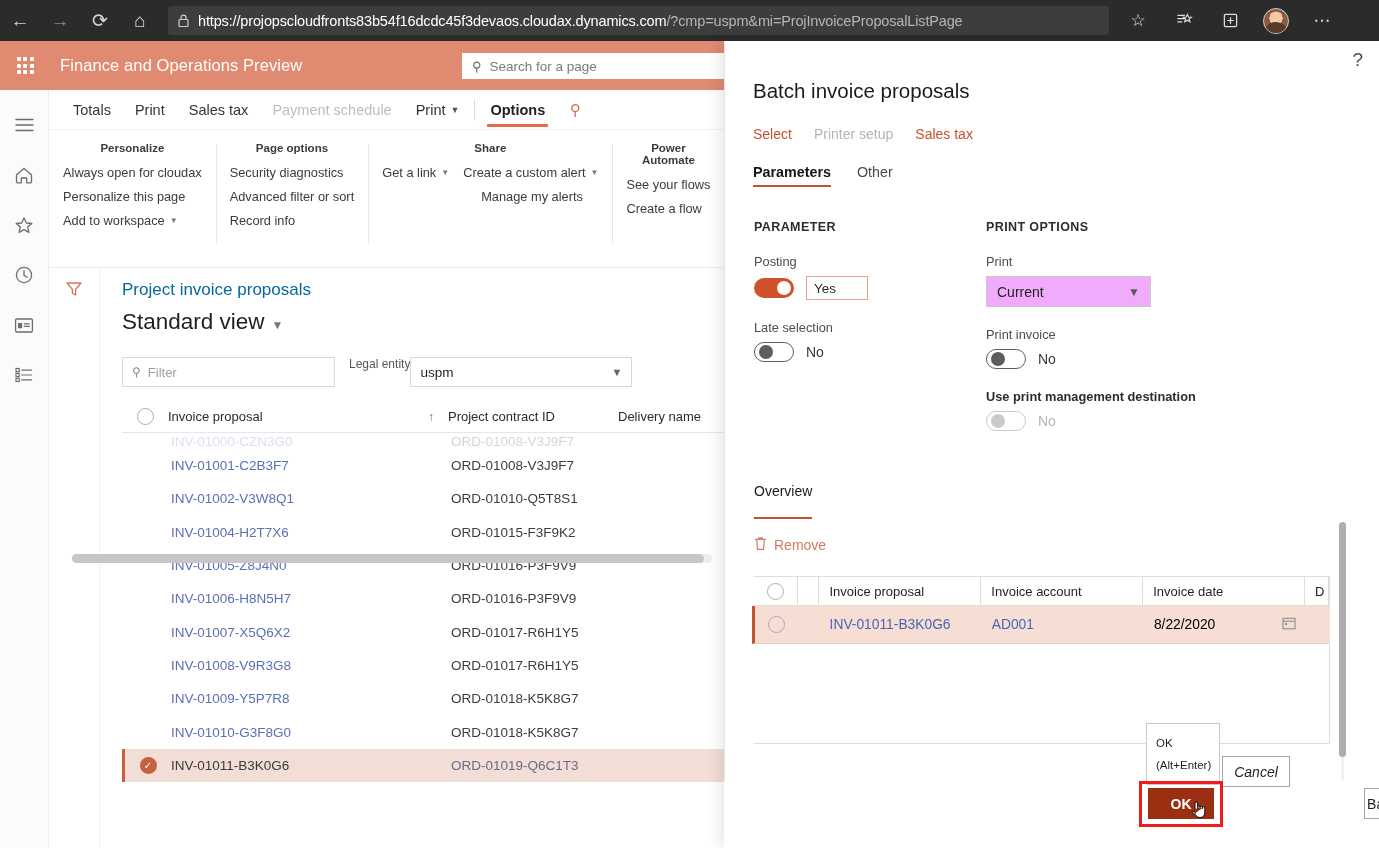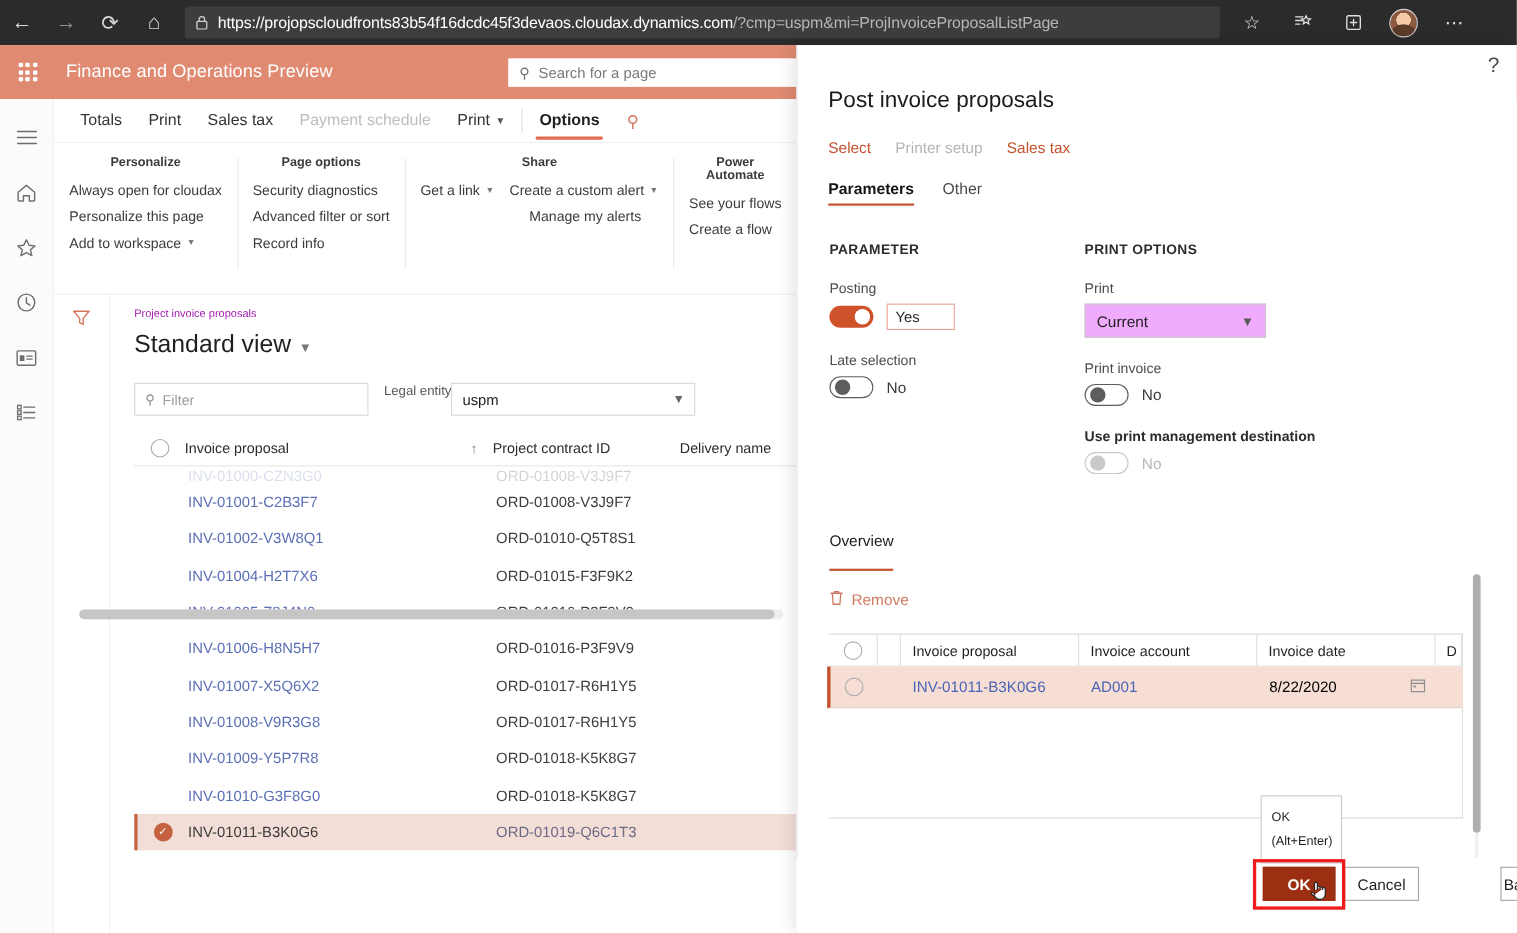--- a/index.html
+++ b/index.html
@@ -128,21 +128,21 @@
   .listpage {
     position: absolute; left: 49px; top: 268px; width: 675px; height: 580px;
     background: #ffffff; overflow: hidden;
   }
   .filter-rail {
     position: absolute; left: 0; top: 0; width: 51px; height: 580px;
     border-right: 1px solid #f0f0f0; padding-top: 12px; display: flex; justify-content: center;
   }
   .funnel { color: #d4755c; }
   .lp-body { position: absolute; left: 51px; top: 0; right: 0; bottom: 0; padding: 12px 0 0 22px; }
-  .lp-crumb { font-size: 10px; color: #a21caf; }
+  .lp-crumb { font-size: 17px; color: #0369a1; }
   .lp-title {
     font-size: 22.5px; color: #1f1f1f; margin-top: 9px; display: flex; align-items: baseline; gap: 7px;
   }
   .lp-title .caret { font-size: 12px; color: #777; }
   .lp-filters { display: flex; gap: 14px; margin-top: 22px; }
   .fld { display: flex; flex-direction: row; text-align: center; }
   .fld-label { font-size: 12px; color: #585858; margin-bottom: 4px; height: 15px; }
   .filter-input {
     width: 213px; height: 30px; border: 1px solid #d8d8d8; background: #fff;
     display: flex; align-items: center; padding: 0 9px; gap: 7px;
@@ -303,21 +303,21 @@
   }
   .btn {
     position: absolute; height: 31px; border: 1px solid #a6a6a6; background: #ffffff;
     font-size: 14px; color: #1f1f1f; display: flex; align-items: center; justify-content: center;
     cursor: pointer;
   }
   .btn-ok {
     left: 1148px; top: 788px; width: 66px; background: #9c2f12; border-color: #9c2f12;
     color: #ffffff; font-weight: bold;
   }
-  .btn-cancel { left: 1222px; top: 788px; width: 68px; }
+  .btn-cancel { left: 1222px; top: 756px; width: 68px; font-style: italic; }
   .btn-batch { left: 1364px; top: 788px; width: 42px; }
   .redbox {
     position: absolute; left: 1139px; top: 781px; width: 84px; height: 46px;
     border: 3.5px solid #ee1c1c; pointer-events: none;
   }
   .tooltip {
     position: absolute; left: 1146px; top: 723px; width: 74px; height: 62px;
     background: #ffffff; border: 1px solid #c9c9c9;
     padding: 8px 9px; font-size: 11.5px; color: #1f1f1f; line-height: 1.95;
   }
@@ -650,21 +650,21 @@
       </div>
     </div>
   </div>
 </div>
 <div class="hscroll">
     <i></i>
   </div>
 
 <div class="dialog">
   <div class="dlg-help">?</div>
-  <div class="dlg-title">Post invoice proposals</div>
+  <div class="dlg-title">Batch invoice proposals</div>
   <div class="dlg-taskbar">
     <span class="task-link">Select</span>
     <span class="task-link dim">Printer setup</span>
     <span class="task-link">Sales tax</span>
   </div>
   <div class="dlg-tabs">
     <span class="dtab active">Parameters</span>
     <span class="dtab">Other</span>
   </div>
 </div>

